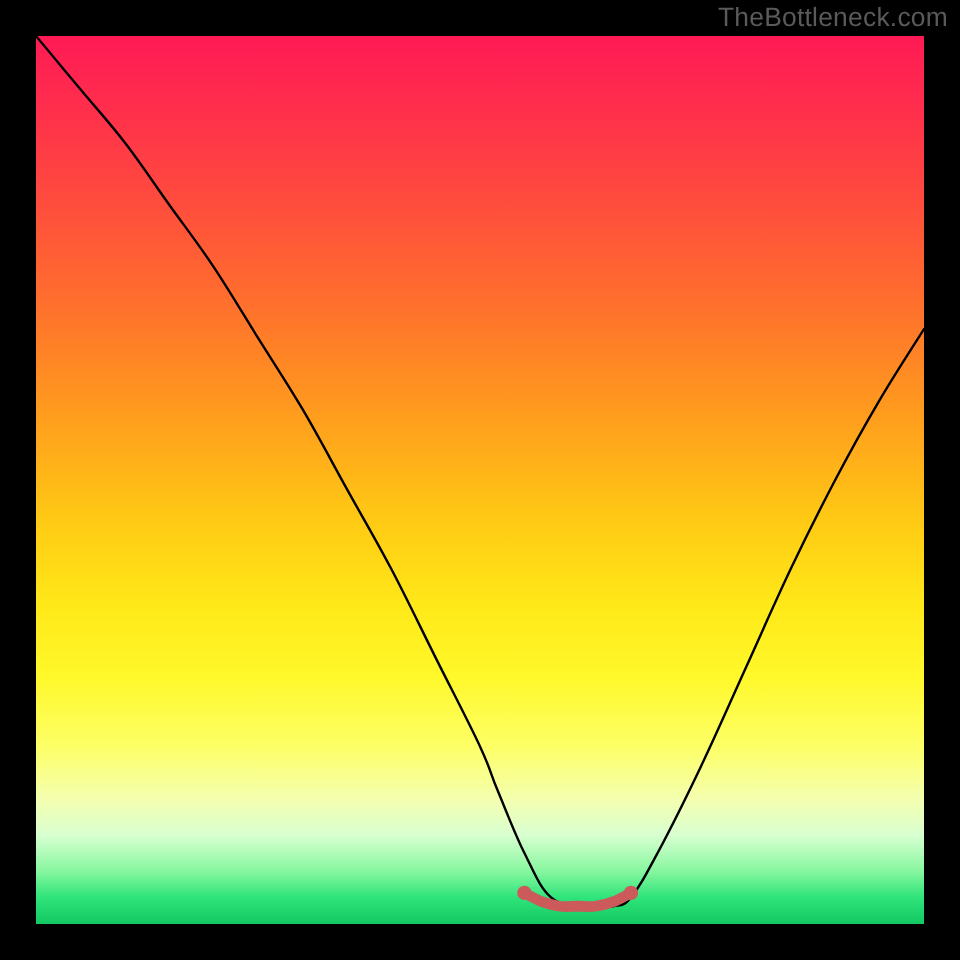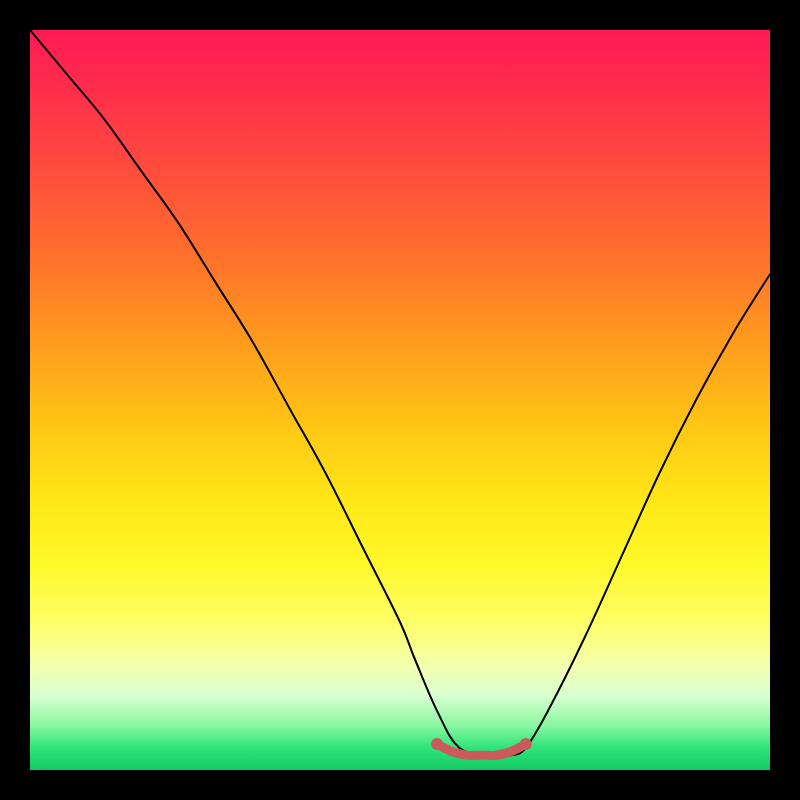--- a/index.html
+++ b/index.html
@@ -65,13 +65,14 @@
 
 <div class="frame">
   <div class="plot">
     <svg width="740" height="740" viewBox="0 0 740 740">
       <path id="curve-path" fill="none" stroke="#000000" stroke-width="2" stroke-linecap="round" d="M 0.0 0.0 C 6.7 8.0, 23.7 28.4, 37.0 44.4 C 50.3 60.4, 60.7 71.5, 74.0 88.8 C 87.3 106.1, 97.7 122.0, 111.0 140.6 C 124.3 159.2, 134.7 172.4, 148.0 192.4 C 161.3 212.4, 171.7 230.3, 185.0 251.6 C 198.3 272.9, 208.7 288.2, 222.0 310.8 C 235.3 333.4, 245.7 353.4, 259.0 377.4 C 272.3 401.4, 282.7 418.7, 296.0 444.0 C 309.3 469.3, 319.7 491.4, 333.0 518.0 C 346.3 544.6, 360.7 572.0, 370.0 592.0 C 379.3 612.0, 378.1 613.0, 384.8 629.0 C 391.5 645.0, 399.0 664.8, 407.0 680.8 C 415.0 696.8, 419.9 709.8, 429.2 717.8 C 438.5 725.8, 449.5 723.9, 458.8 725.2 C 468.1 726.5, 474.3 726.5, 481.0 725.2 C 487.7 723.9, 489.1 725.8, 495.8 717.8 C 502.5 709.8, 507.3 700.8, 518.0 680.8 C 528.7 660.8, 541.7 634.8, 555.0 606.8 C 568.3 578.8, 578.7 554.7, 592.0 525.4 C 605.3 496.1, 615.7 472.0, 629.0 444.0 C 642.3 416.0, 652.7 395.3, 666.0 370.0 C 679.3 344.7, 689.7 326.0, 703.0 303.4 C 716.3 280.8, 733.3 254.9, 740.0 244.2"></path>
       <path id="flat-path" fill="none" stroke="#cc5a5a" stroke-width="9" stroke-linecap="round" stroke-linejoin="round" d="M 407.0 714.1 C 409.7 715.4, 416.5 719.5, 421.8 721.5 C 427.1 723.5, 431.3 724.5, 436.6 725.2 C 441.9 725.9, 446.1 725.2, 451.4 725.2 C 456.7 725.2, 460.9 725.9, 466.2 725.2 C 471.5 724.5, 475.7 723.5, 481.0 721.5 C 486.3 719.5, 493.1 715.4, 495.8 714.1"></path>
       <circle id="flat-dot-left" r="6" fill="#cc5a5a" cx="407.0" cy="714.1"></circle>
       <circle id="flat-dot-right" r="6" fill="#cc5a5a" cx="495.8" cy="714.1"></circle>
     </svg>
   </div>
+  <div class="watermark">TheBottleneck.com</div>
 </div>
 
 </body></html>

